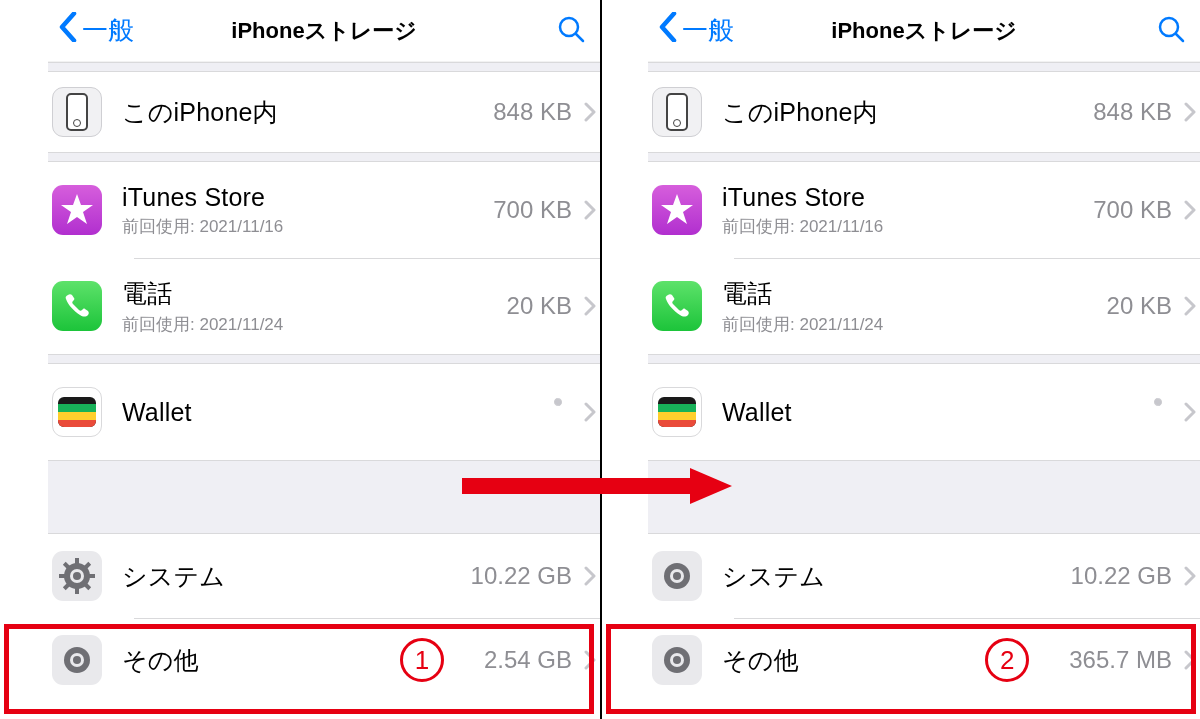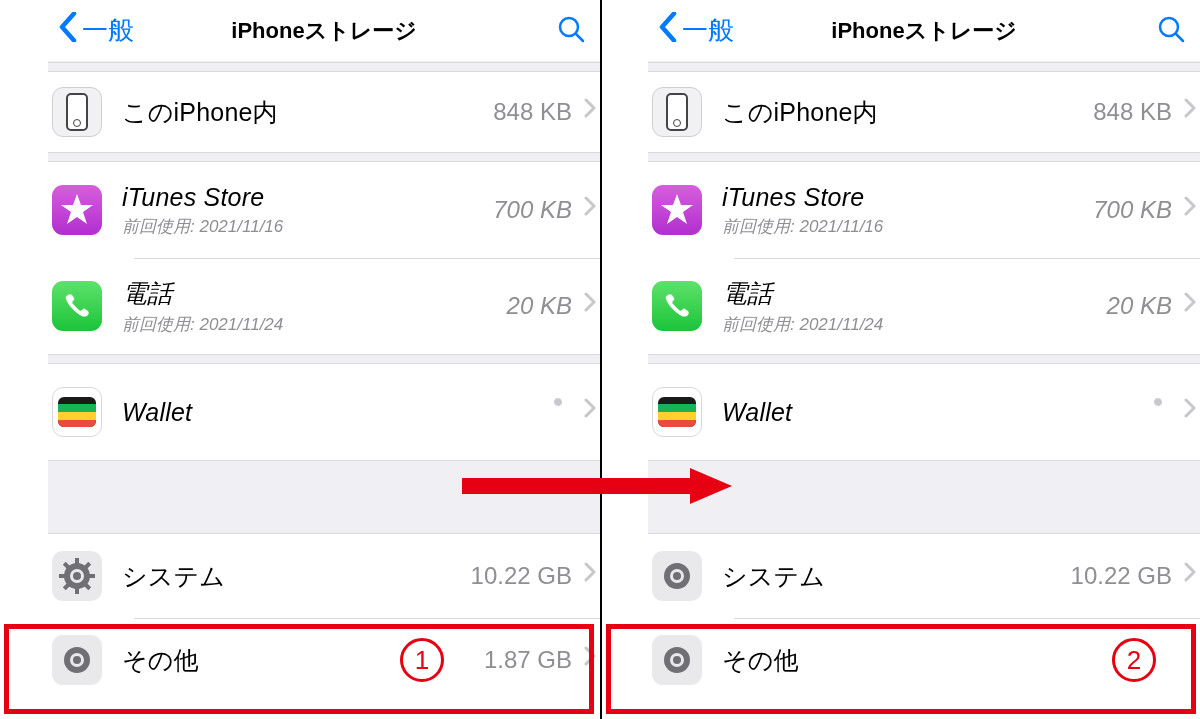--- a/index.html
+++ b/index.html
@@ -10,27 +10,27 @@
 
   .navbar { height:62px; display:flex; align-items:center; justify-content:space-between; padding:0 14px 0 10px; border-bottom:1px solid rgba(0,0,0,0.05); }
   .nav-left { display:flex; align-items:center; gap:4px; color:#007aff; font-size:26px; }
   .nav-left svg { width:20px; height:30px; }
   .nav-title { font-size:22px; font-weight:600; color:#000; position:absolute; left:50%; transform:translateX(-50%); white-space:nowrap; }
   .nav-right svg { width:30px; height:30px; }
 
   .cell { display:flex; align-items:center; padding:0 4px; background:#fff; position:relative; }
   .cell + .cell::before { content:""; position:absolute; top:0; left:86px; right:0; height:1px; background:#d9d9db; }
   .cell-h1 { height:80px; }
-  .cell-h2 { height:96px;font-style:italic; }
+  .cell-h2 { height:96px; }
   .cell-sys { height:84px; }
   .icon { width:50px; height:50px; border-radius:11px; margin-right:20px; flex:0 0 50px; display:flex; align-items:center; justify-content:center; overflow:hidden; }
   .labels { display:flex; flex-direction:column; flex:1 1 auto; min-width:0; }
   .title { font-size:25px; color:#000; letter-spacing:0.2px; }
   .subtitle { font-size:17px; color:#8e8e93; margin-top:3px; }
-  .trailing { display:flex; align-items:flex-start; gap:12px; }
+  .trailing { display:flex; align-items:center; gap:12px; }
   .size { font-size:24px; color:#8e8e93; }
   .chev { width:12px; height:20px; }
   .chev svg { display:block; }
   .spinner { width:28px; height:28px; position:relative; }
   .spinner span { position:absolute; left:50%; top:50%; width:3px; height:8px; background:#c7c7cc; border-radius:2px; transform-origin:center -6px; }
 
   .gap-small { height:10px; background:#efeff4; border-top:1px solid #d9d9db; border-bottom:1px solid #d9d9db; }
   .gap-large { height:74px; background:#efeff4; border-top:1px solid #d9d9db; border-bottom:1px solid #d9d9db; }
 
   
@@ -223,21 +223,21 @@
               <circle cx="20" cy="20" r="4" fill="#6f6f74"></circle>
             </svg>
           </div>
         <div class="labels">
             <span class="title">その他</span>
           </div>
         <div class="circ" style="margin:0 40px 0 10px;">
             <span>1</span>
           </div>
         <div class="trailing">
-            <span class="size">1.87 GB</span>
+            <span class="size">2.54 GB</span>
             <span class="chev">
               <svg viewBox="0 0 12 20">
                 <polyline points="2,2 10,10 2,18" fill="none" stroke="#c7c7cc" stroke-width="3" stroke-linecap="round" stroke-linejoin="round"></polyline>
               </svg>
             </span>
           </div>
       </div>
     </div>
   </div>
 
@@ -391,20 +391,28 @@
               <circle cx="20" cy="20" r="7" fill="#e9e9ec"></circle>
               <circle cx="20" cy="20" r="4" fill="#6f6f74"></circle>
             </svg>
           </div>
         <div class="labels">
             <span class="title">その他</span>
           </div>
         <div class="circ" style="margin:0 40px 0 10px;">
             <span>2</span>
           </div>
+        <div class="trailing">
+            <span class="size">365.7 MB</span>
+            <span class="chev">
+              <svg viewBox="0 0 12 20">
+                <polyline points="2,2 10,10 2,18" fill="none" stroke="#c7c7cc" stroke-width="3" stroke-linecap="round" stroke-linejoin="round"></polyline>
+              </svg>
+            </span>
+          </div>
       </div>
     </div>
   </div>
 
   <div class="divider"></div>
 
   <div class="highlight-frame" style="left:4px; top:624px; width:590px; height:90px;"></div>
   <div class="highlight-frame" style="left:606px; top:624px; width:590px; height:90px;"></div>
 
   <div class="arrow" style="left:462px; top:468px; width:270px; height:36px;">

